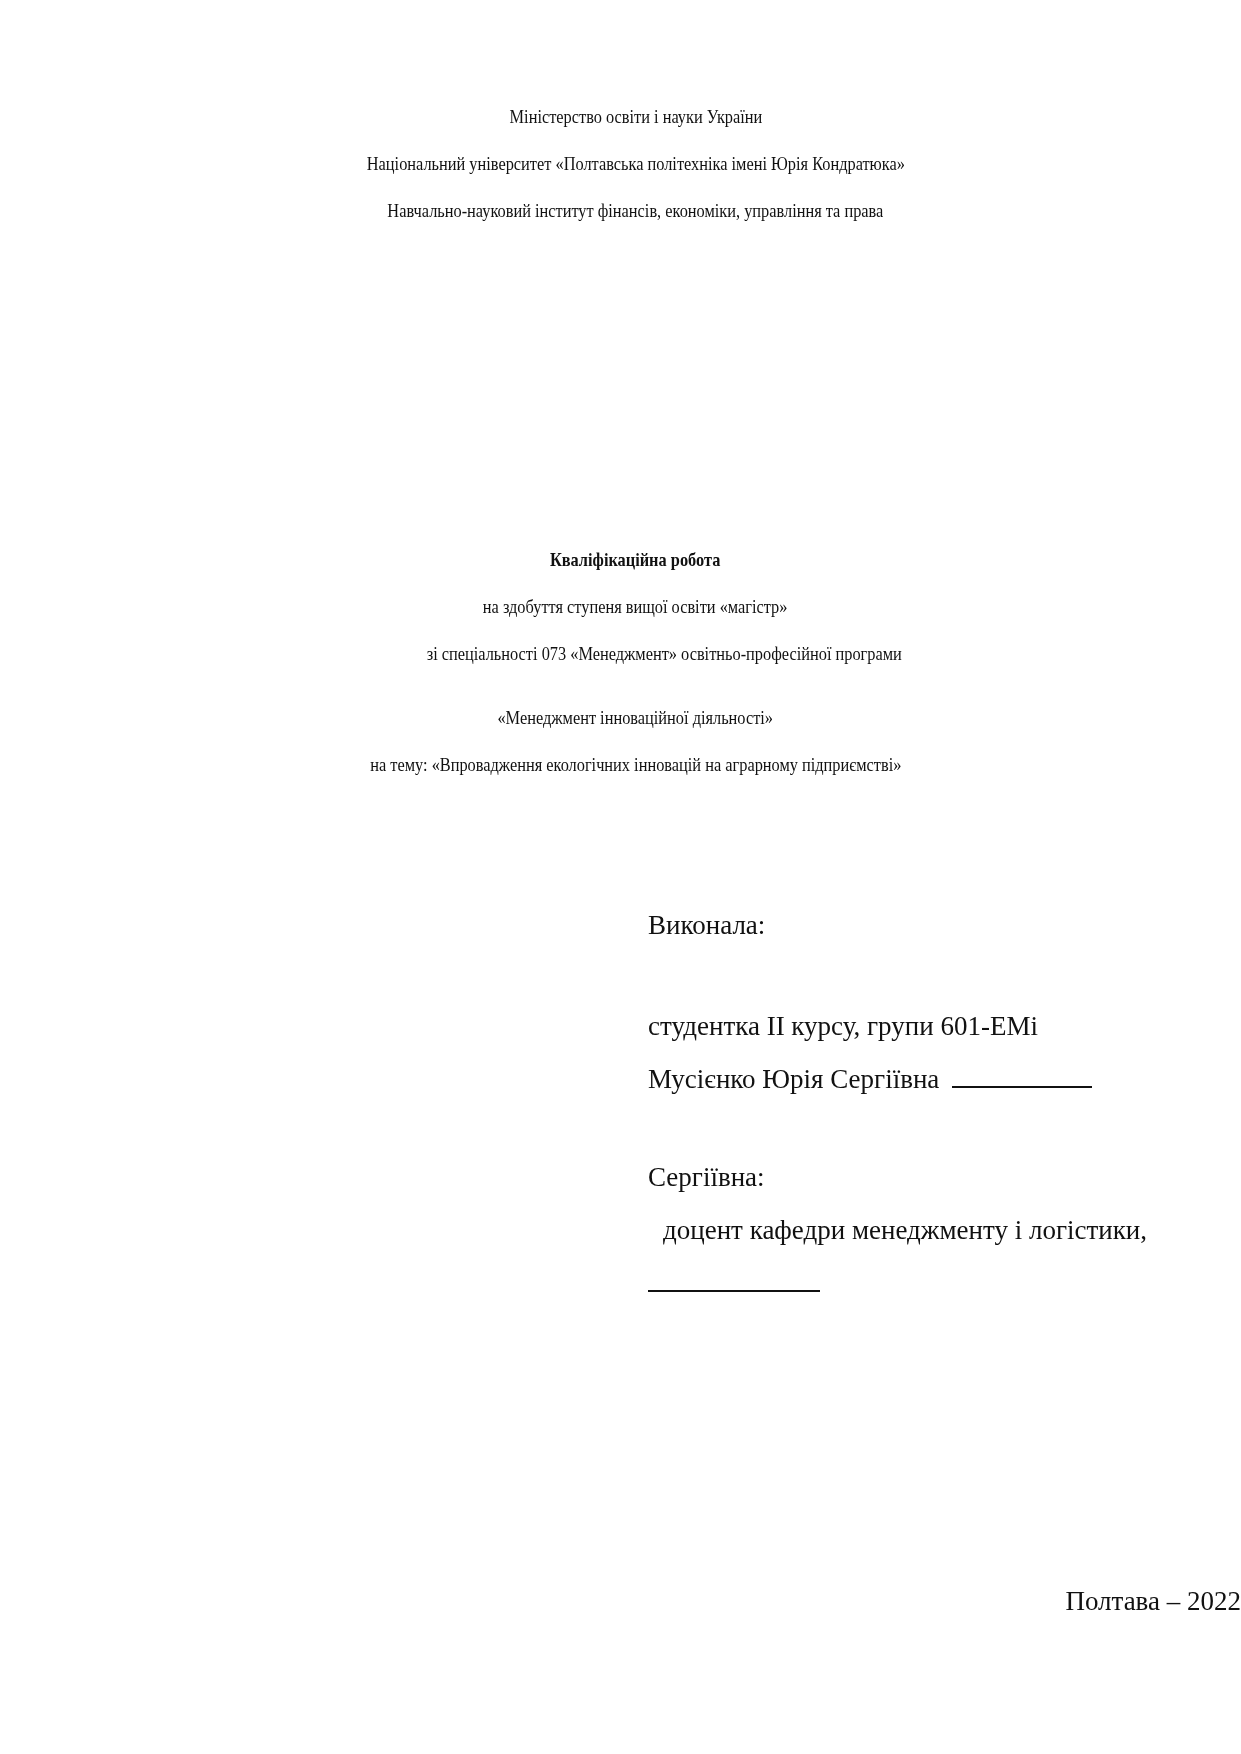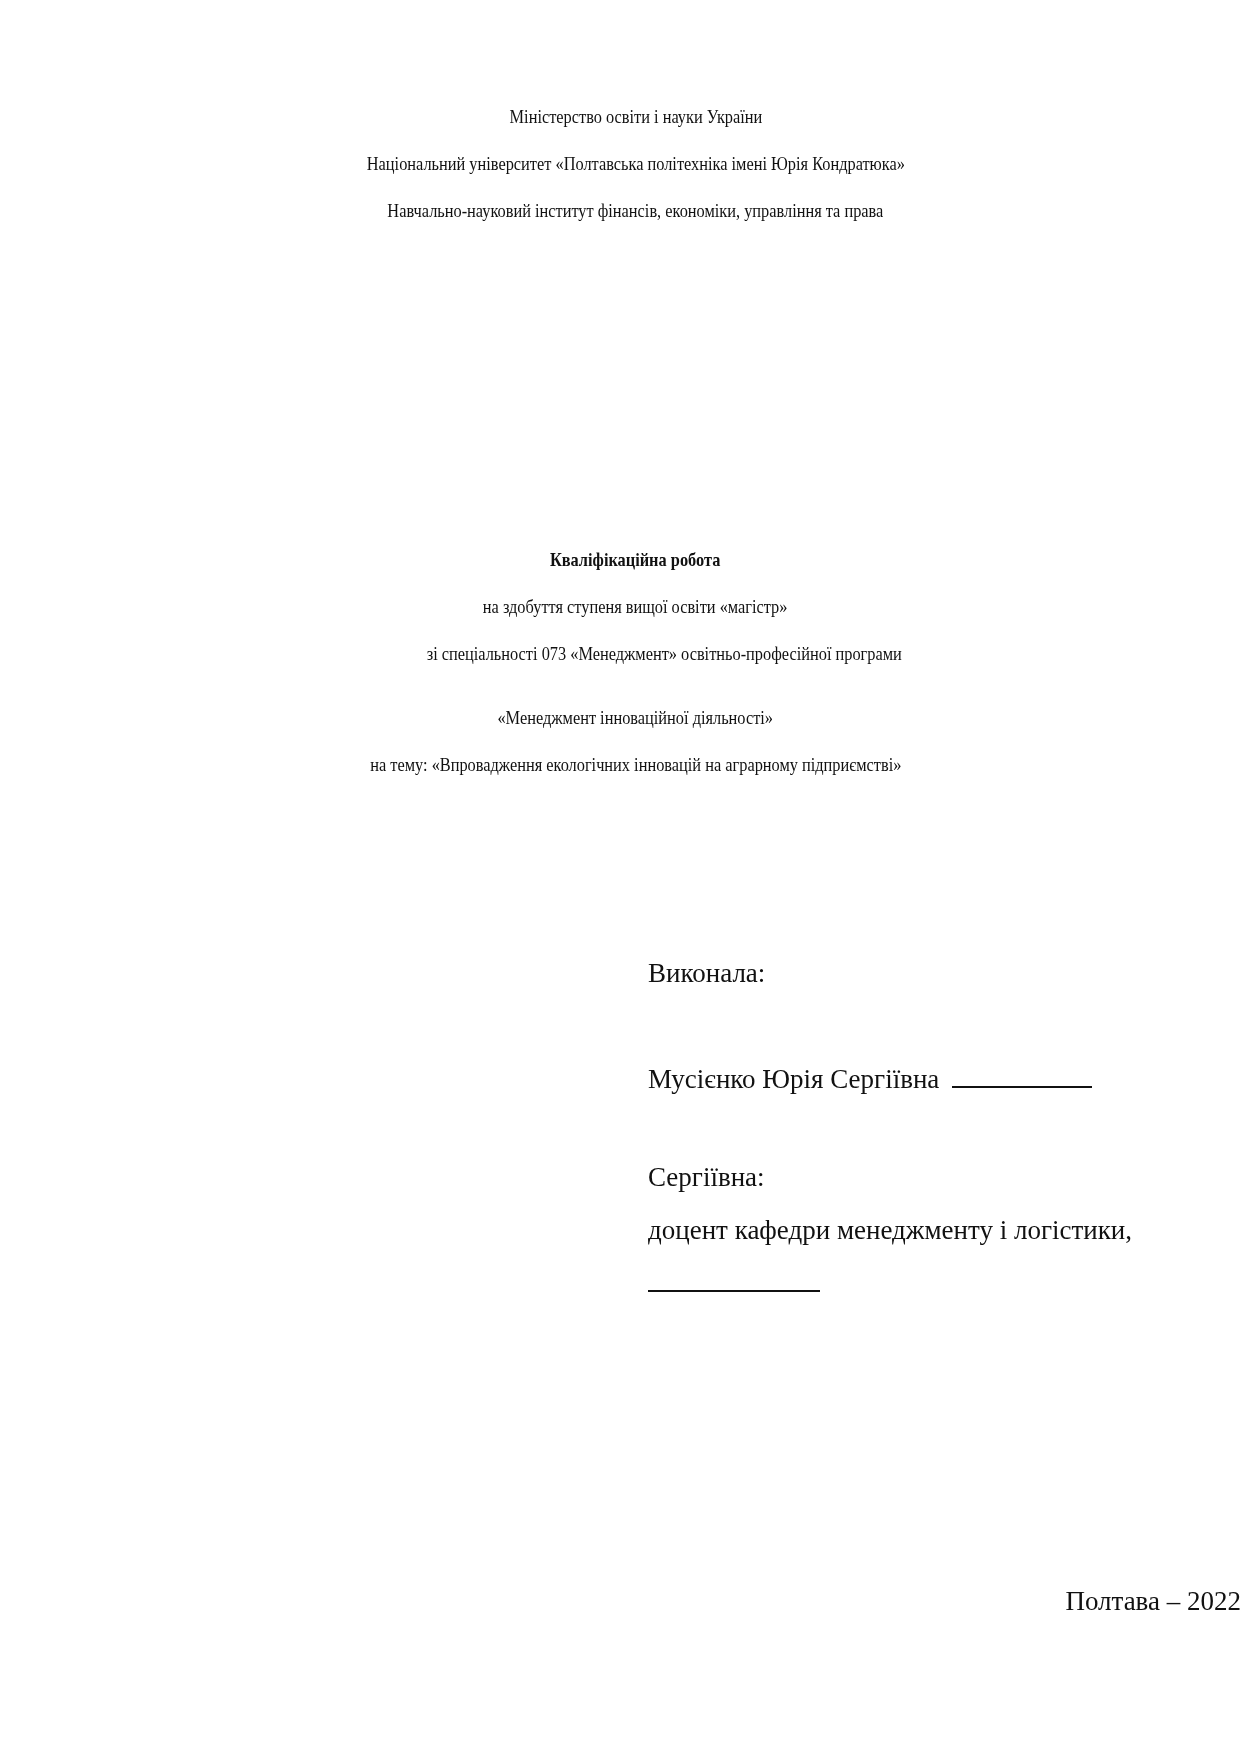--- a/index.html
+++ b/index.html
@@ -83,27 +83,28 @@
   <div class="cline" style="top:637px;margin-left:29px;">
     <span>зі спеціальності 073 «Менеджмент» освітньо-професійної програми</span>
   </div>
   <div class="cline" style="top:701px;">
     <span>«Менеджмент інноваційної діяльності»</span>
   </div>
   <div class="cline" style="top:748px;">
     <span>на тему: «Впровадження екологічних інновацій на аграрному підприємстві»</span>
   </div>
 
-  <div class="sig" style="top:956px;">Виконала:</div>
+  <div class="sig" style="top:908px;">Виконала:</div>
+  <div class="sig" style="top:1009px;">студентка ІІ курсу, групи 601-ЕМі</div>
   <div class="sig" style="top:1062px;">
     <span>Мусієнко Юрія Сергіївна</span>
     <span class="blank" style="width:140px; margin-left:6px;"></span>
   </div>
 
   <div class="sig" style="top:1160px;">Сергіївна:</div>
-  <div class="sig" style="top:1213px;">доцент кафедри менеджменту і логістики,</div>
+  <div class="sig" style="top:1213px;margin-left:15px;">доцент кафедри менеджменту і логістики,</div>
   <div class="sig" style="top:1266px;">
     <span class="blank" style="width:172px;"></span>
   </div>
 
   <div class="footer" style="top:1584px;">Полтава – 2022</div>
 
 </div>
 
 </body></html>

